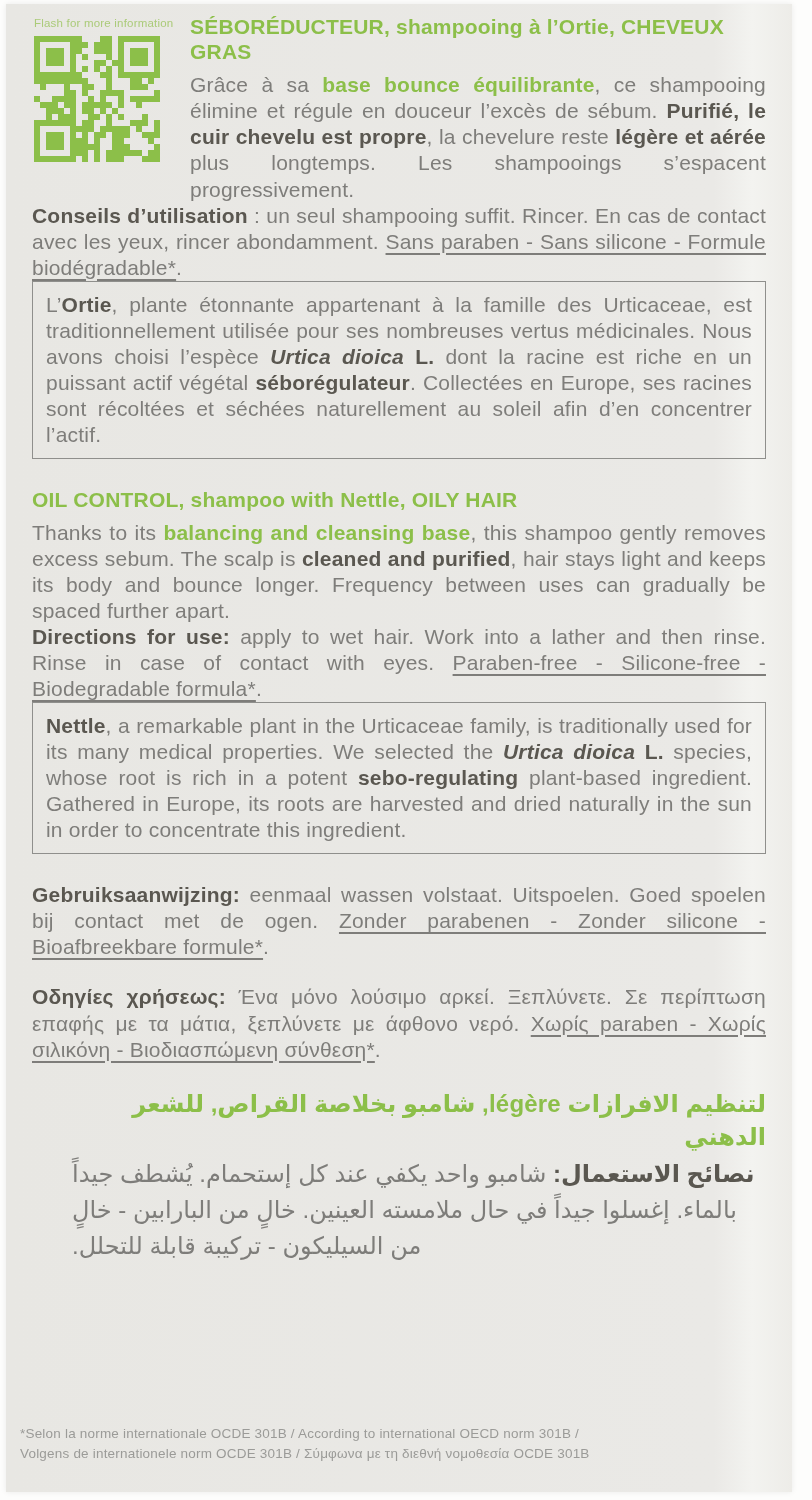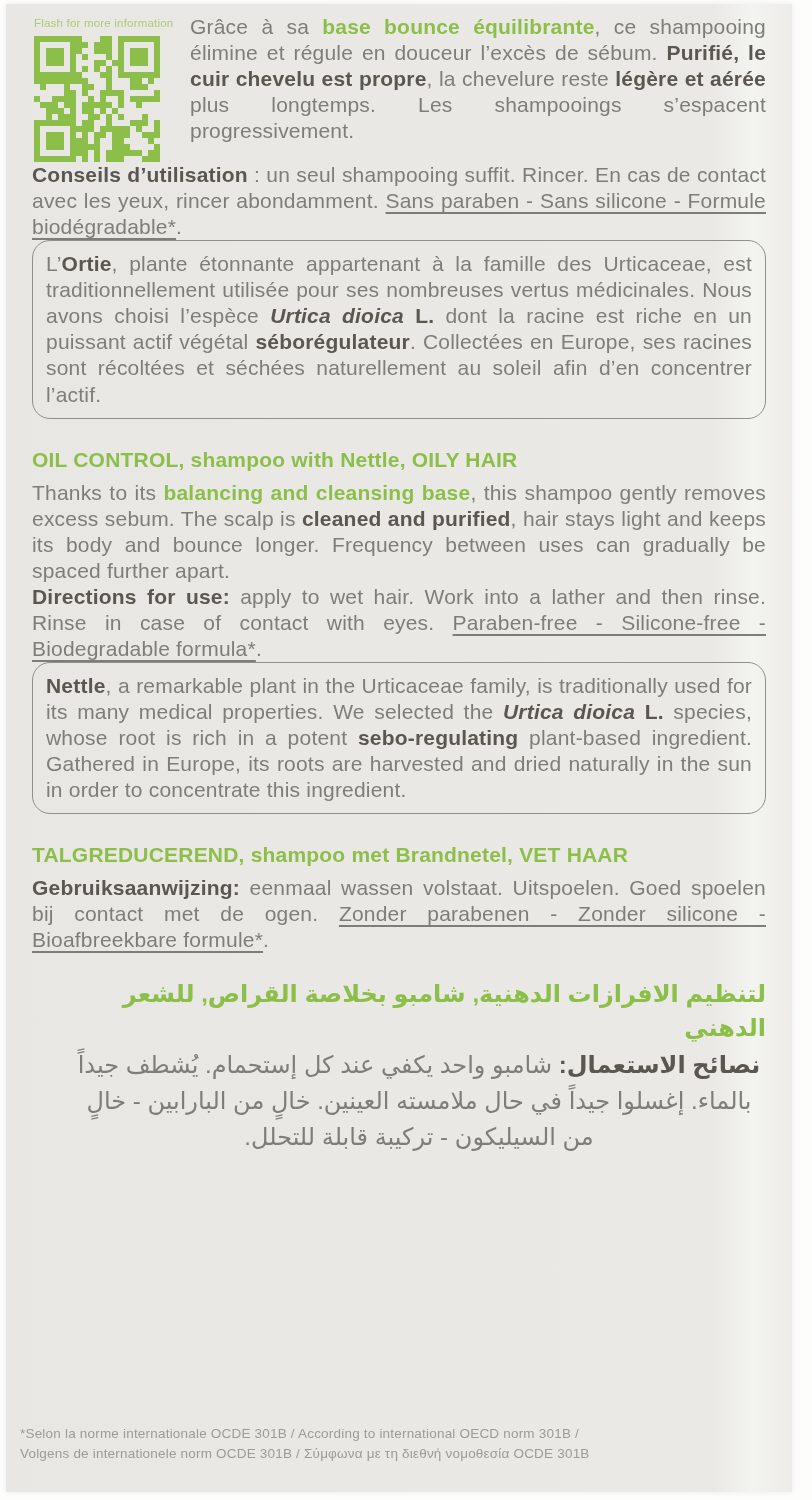--- a/index.html
+++ b/index.html
@@ -37,21 +37,21 @@
     margin:0;
   }
   .sect{margin-top:0;}
   .ar{direction:rtl;text-align:right;font-size:24px;line-height:1.5;padding-left:40px;}
   .ar .ghead{font-size:24px;margin-bottom:2px;line-height:1.4;}
   .foot{
     position:absolute;left:14px;bottom:28px;right:14px;
     font-size:13.5px;line-height:1.5;color:#9b9b98;letter-spacing:.2px;margin-top:44px;
   }
   
-  .mt-s{margin-top:14px;} .mt-m{margin-top:24px;border-radius:18px;} .mt-l{margin-top:28px;}
+  .mt-s{margin-top:14px;} .mt-m{margin-top:24px;} .mt-l{margin-top:28px;}
 </style>
 </head>
 <body>
 
 <div class="package">
   <div class="content">
 
     <div class="hrow">
       <div class="qrcol">
         <div class="qrcap">Flash for more information</div>
@@ -220,47 +220,48 @@
               <rect x="60" y="120" width="6" height="6" fill="#8cbf49"></rect>
               <rect x="72" y="120" width="6" height="6" fill="#8cbf49"></rect>
               <rect x="78" y="120" width="6" height="6" fill="#8cbf49"></rect>
               <rect x="84" y="120" width="6" height="6" fill="#8cbf49"></rect>
               <rect x="108" y="120" width="6" height="6" fill="#8cbf49"></rect>
               <rect x="114" y="120" width="6" height="6" fill="#8cbf49"></rect>
               <rect x="120" y="120" width="6" height="6" fill="#8cbf49"></rect>
             </svg></div>
       </div>
       <div class="fcol">
+        <div class="ghead">SÉBORÉDUCTEUR, shampooing à l’Ortie, CHEVEUX GRAS</div>
         <p class="body"><span>Grâce à sa </span><span class="g">base bounce équilibrante</span><span>, ce shampooing élimine et régule en douceur l’excès de sébum. </span><span class="b">Purifié, le cuir chevelu est propre</span><span>, la chevelure reste </span><span class="b">légère et aérée</span><span> plus longtemps. Les shampooings s’espacent progressivement.</span></p>
       </div>
     </div>
 
     <p class="body mt-s"><span class="b">Conseils d’utilisation</span><span> : un seul shampooing suffit. Rincer. En cas de contact avec les yeux, rincer abondamment. </span><span class="u">Sans paraben - Sans silicone - Formule biodégradable*</span><span>.</span></p>
 
     <p class="body framed mt-m"><span>L’</span><span class="b">Ortie</span><span>, plante étonnante appartenant à la famille des Urticaceae, est traditionnellement utilisée pour ses nombreuses vertus médicinales. Nous avons choisi l’espèce </span><span class="bi">Urtica dioica</span><span class="b"> L.</span><span> dont la racine est riche en un puissant actif végétal </span><span class="b">séborégulateur</span><span>. Collectées en Europe, ses racines sont récoltées et séchées naturellement au soleil afin d’en concentrer l’actif.</span></p>
 
     <div class="sect mt-l">
       <div class="ghead">OIL CONTROL, shampoo with Nettle, OILY HAIR</div>
       <p class="body"><span>Thanks to its </span><span class="g">balancing and cleansing base</span><span>, this shampoo gently removes excess sebum. The scalp is </span><span class="b">cleaned and purified</span><span>, hair stays light and keeps its body and bounce longer. Frequency between uses can gradually be spaced further apart.</span></p>
       <p class="body"><span class="b">Directions for use:</span><span> apply to wet hair. Work into a lather and then rinse. Rinse in case of contact with eyes. </span><span class="u">Paraben-free - Silicone-free - Biodegradable formula*</span><span>.</span></p>
     </div>
 
     <p class="body framed mt-m"><span class="b">Nettle</span><span>, a remarkable plant in the Urticaceae family, is traditionally used for its many medical properties. We selected the </span><span class="bi">Urtica dioica</span><span class="b"> L.</span><span> species, whose root is rich in a potent </span><span class="b">sebo-regulating</span><span> plant-based ingredient. Gathered in Europe, its roots are harvested and dried naturally in the sun in order to concentrate this ingredient.</span></p>
 
     <div class="sect mt-l">
-      <div class="ghead">TALGREDUCEREND, shampoo met Brandnetel, VET HAAR</div>
       <p class="body"><span class="b">Gebruiksaanwijzing:</span><span> eenmaal wassen volstaat. Uitspoelen. Goed spoelen bij contact met de ogen. </span><span class="u">Zonder parabenen - Zonder silicone - Bioafbreekbare formule*</span><span>.</span></p>
     </div>
 
     <div class="sect mt-m">
+      <p class="body"><span class="b">Οδηγίες χρήσεως:</span><span> Ένα μόνο λούσιμο αρκεί. Ξεπλύνετε. Σε περίπτωση επαφής με τα μάτια, ξεπλύνετε με άφθονο νερό. </span><span class="u">Χωρίς paraben - Χωρίς σιλικόνη - Βιοδιασπώμενη σύνθεση*</span><span>.</span></p>
     </div>
 
     <div class="sect ar mt-m">
-      <div class="ghead">لتنظيم الافرازات الدهنية, شامبو بخلاصة القراص, للشعر الدهني</div>
-      <p class="body" style="text-align:center"><span class="b">نصائح الاستعمال:</span><span> شامبو واحد يكفي عند كل إستحمام. يُشطف جيداً بالماء. إغسلوا جيداً في حال ملامسته العينين. خالٍ من البارابين - خالٍ من السيليكون - تركيبة قابلة للتحلل.</span></p>
+      <div class="ghead">لتنظيم الافرازات légère, شامبو بخلاصة القراص, للشعر الدهني</div>
+      <p class="body" style="text-align:left"><span class="b">نصائح الاستعمال:</span><span> شامبو واحد يكفي عند كل إستحمام. يُشطف جيداً بالماء. إغسلوا جيداً في حال ملامسته العينين. خالٍ من البارابين - خالٍ من السيليكون - تركيبة قابلة للتحلل.</span></p>
     </div>
 
   </div>
 
   <div class="foot">
     <div>*Selon la norme internationale OCDE 301B / According to international OECD norm 301B /</div>
     <div>Volgens de internationele norm OCDE 301B / Σύμφωνα με τη διεθνή νομοθεσία OCDE 301B</div>
   </div>
 </div>
 

